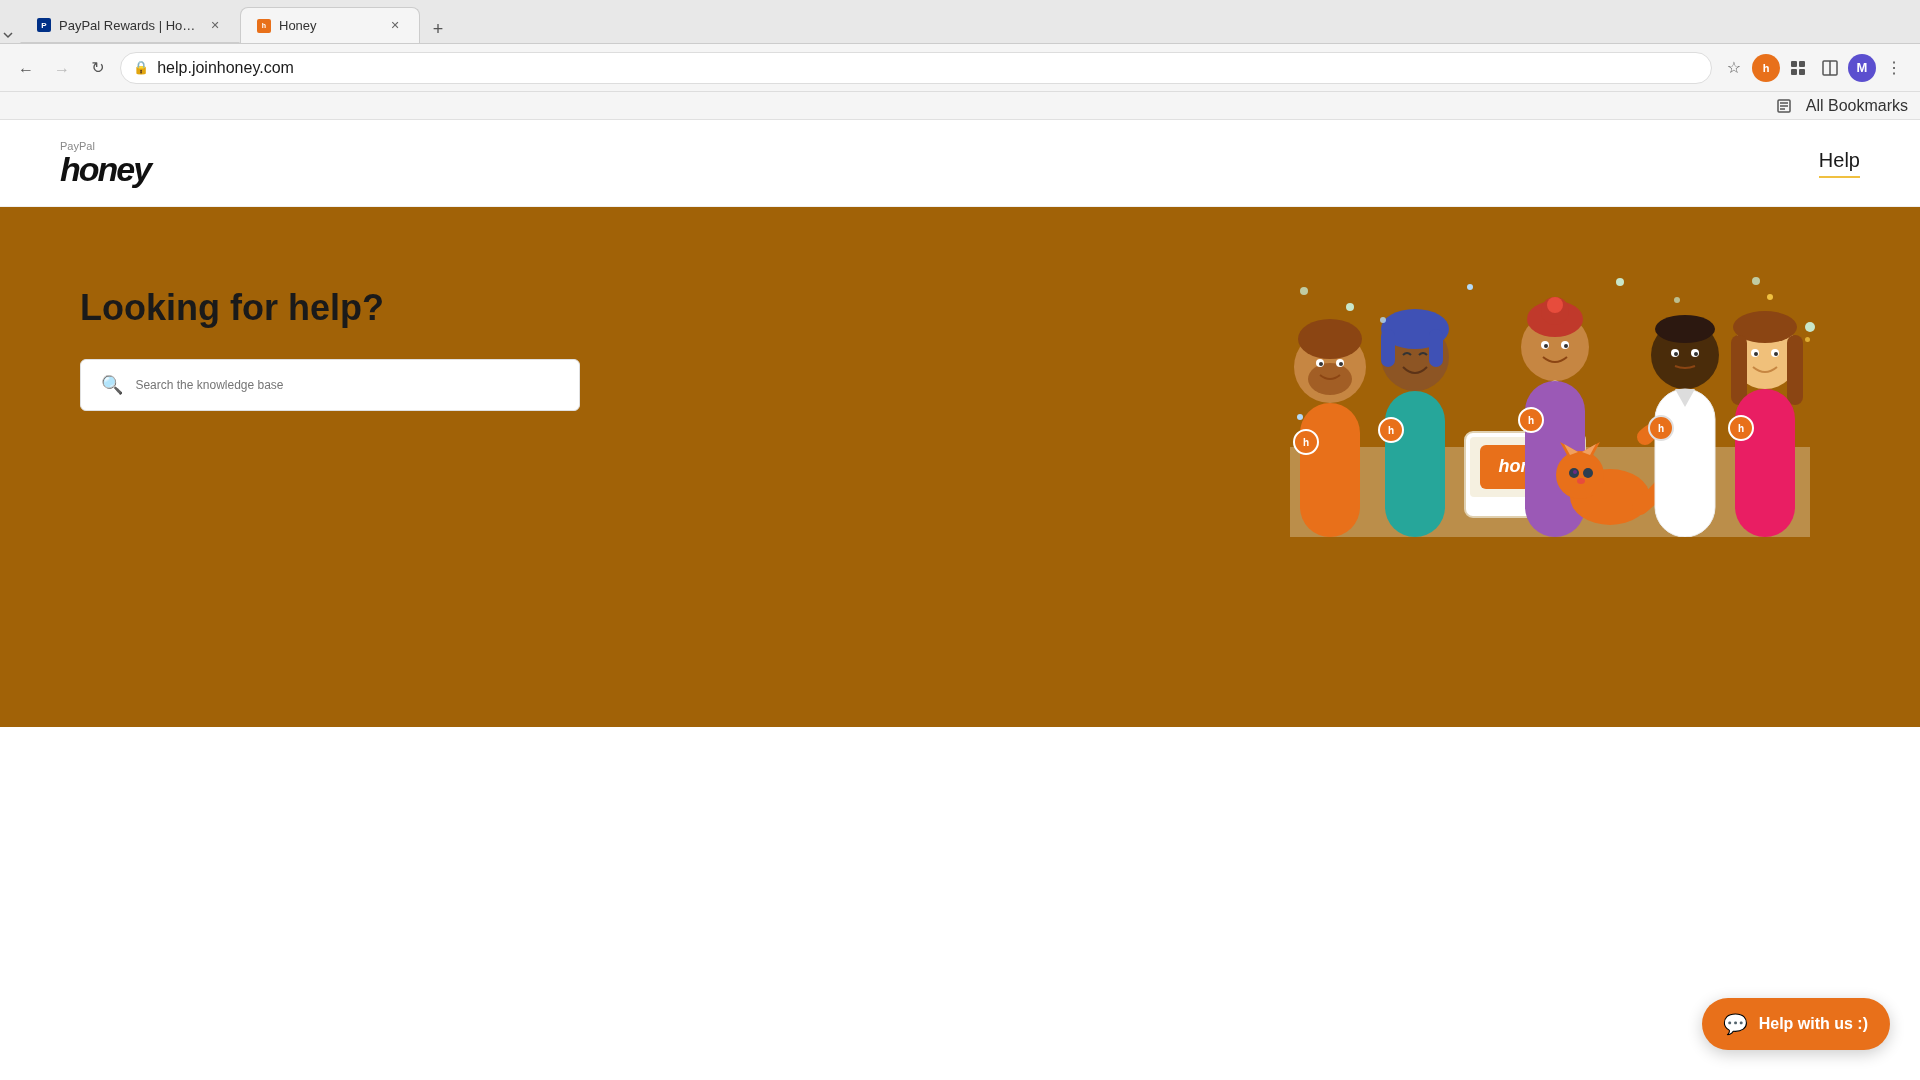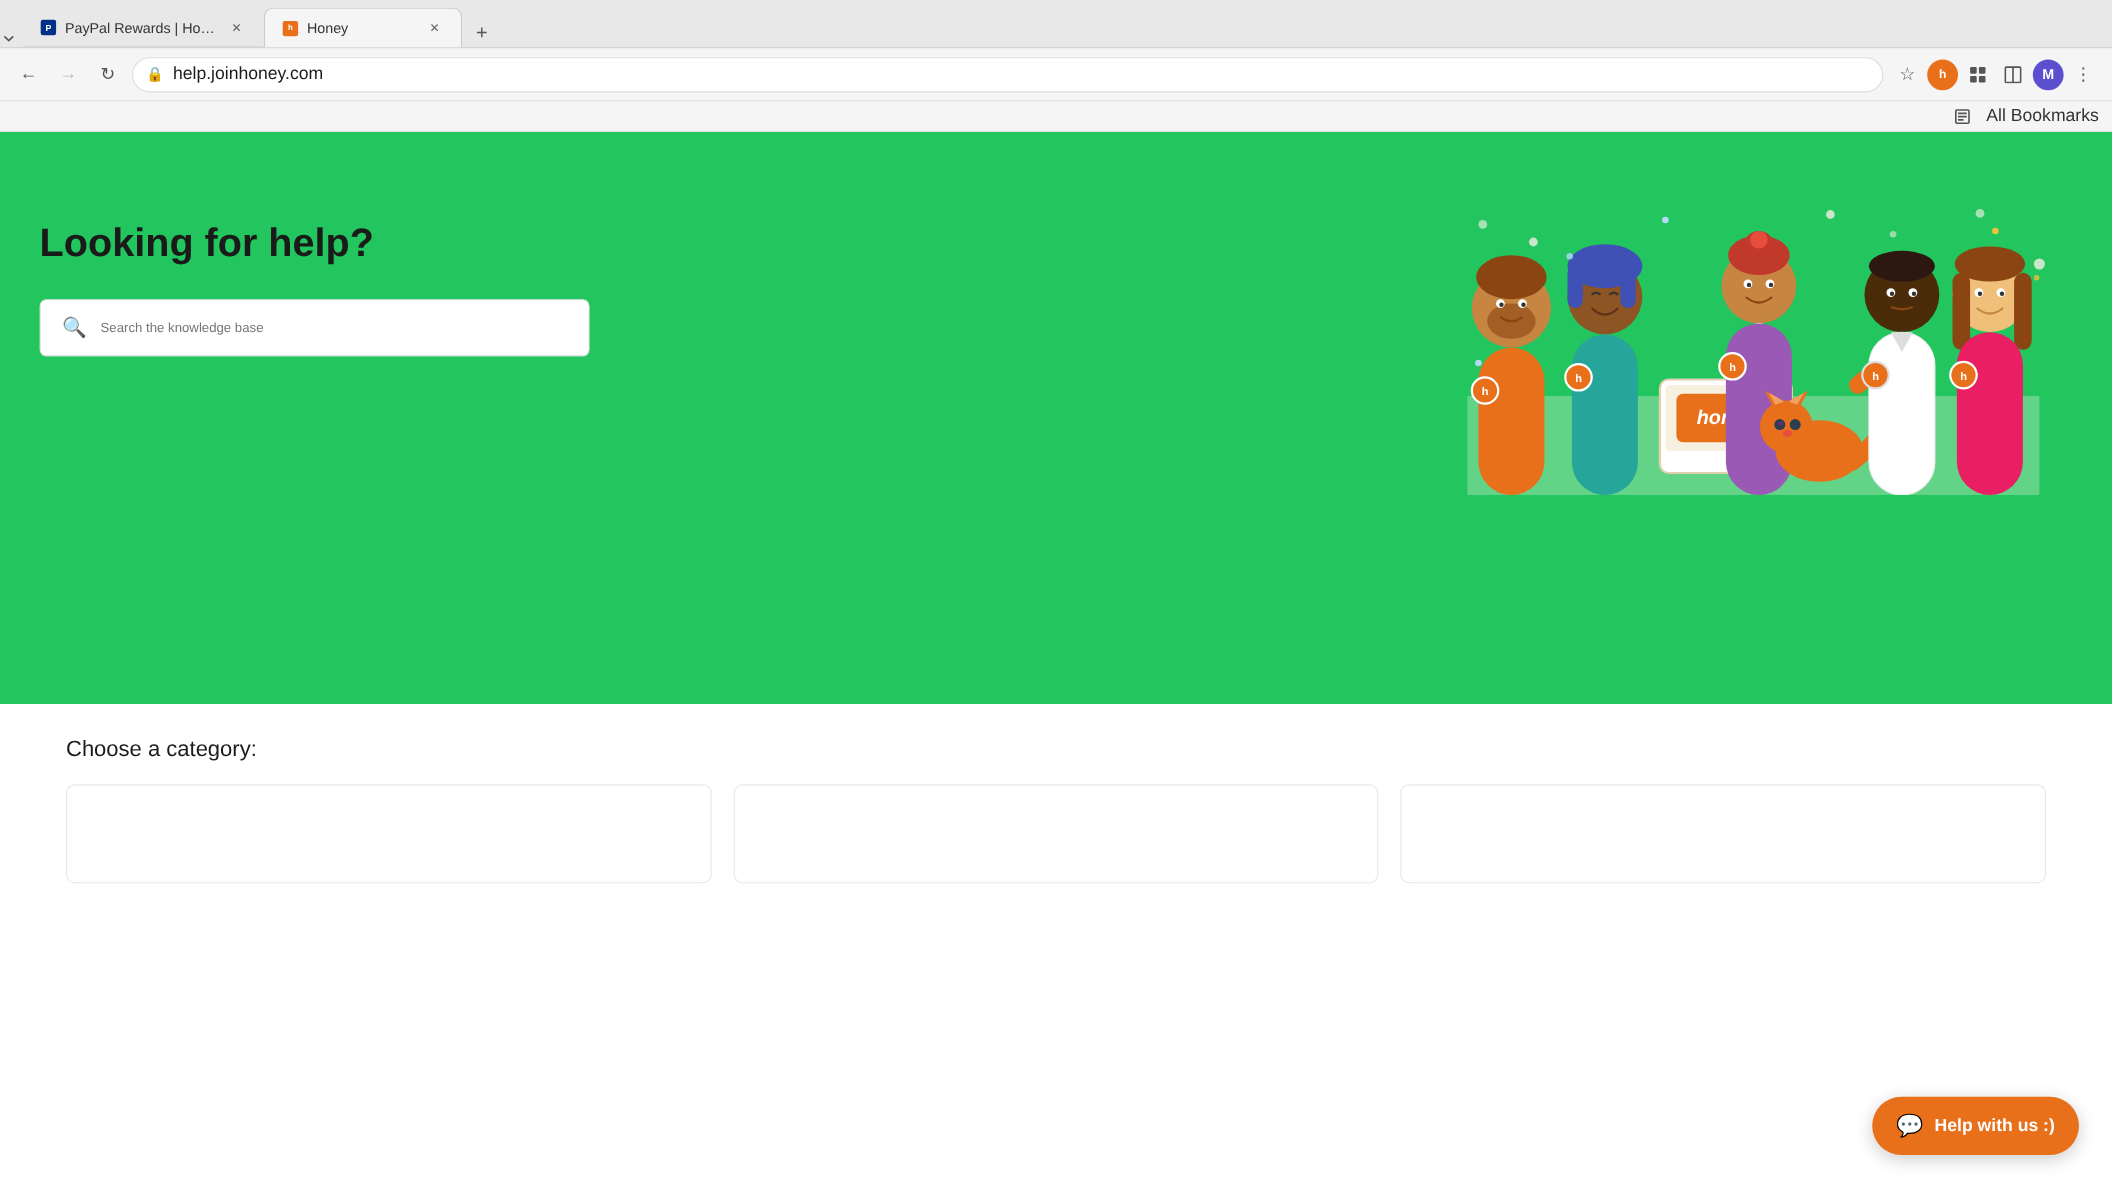--- a/index.html
+++ b/index.html
@@ -231,22 +231,22 @@
       width: 100%;
       height: 2px;
       background: #f0c040;
       margin-top: 4px;
     }
 
     
     .hero-section {
       display: flex;
       align-items: flex-start;
-      padding: 60px 36px 40px;
-      background: #22c55e;
+      padding: 60px 80px 40px;
+      background: #a16207;
       position: relative;
       min-height: 520px;
     }
 
     .hero-left {
       flex: 1;
       padding-top: 20px;
     }
 
     .hero-title {
@@ -422,20 +422,32 @@
           <line x1="3" y1="4" x2="11" y2="4"></line>
           <line x1="3" y1="7" x2="11" y2="7"></line>
           <line x1="3" y1="10" x2="8" y2="10"></line>
         </svg>
       <span>All Bookmarks</span>
     </div>
   </div>
 
   <div class="page-content">
 
+    <div class="site-header">
+
+      <div class="logo-wrapper">
+        <span style="font-size:11px;color:#888;font-weight:400;">PayPal</span>
+        <span style="font-size:34px;font-weight:900;color:#111;font-style:italic;letter-spacing:-2px;line-height:1;">honey</span>
+      </div>
+
+      <div class="help-nav">
+        <span class="help-nav-link">Help</span>
+        <div class="help-nav-underline"></div>
+      </div>
+    </div>
 
     <div class="hero-section">
       <div class="hero-left">
         <h1 class="hero-title">Looking for help?</h1>
 
         <div class="search-box">
           <span class="search-icon-wrap">🔍</span>
           <input class="search-input" type="text" placeholder="Search the knowledge base" style="">
         </div>
       </div>
@@ -568,28 +580,20 @@
           <circle cx="80" cy="40" r="4" fill="#c8e6c9"></circle>
           <circle cx="200" cy="20" r="3" fill="#b3d9f7"></circle>
           <circle cx="350" cy="15" r="4" fill="#c8e6c9"></circle>
           <circle cx="500" cy="30" r="3" fill="#f0c040"></circle>
           <circle cx="540" cy="60" r="5" fill="#c8e6c9"></circle>
           <circle cx="30" cy="150" r="3" fill="#b3d9f7"></circle>
         </svg>
       </div>
     </div>
 
-    <div class="bottom-section">
-      <div class="category-title">Choose a category:</div>
-      <div class="category-cards">
-        <div class="category-card"></div>
-        <div class="category-card"></div>
-        <div class="category-card"></div>
-      </div>
-    </div>
 
     <div class="chat-widget">
       <span class="chat-icon">💬</span>
       <span>Help with us :)</span>
     </div>
 
   </div>
 </div>
 
 </body></html>

